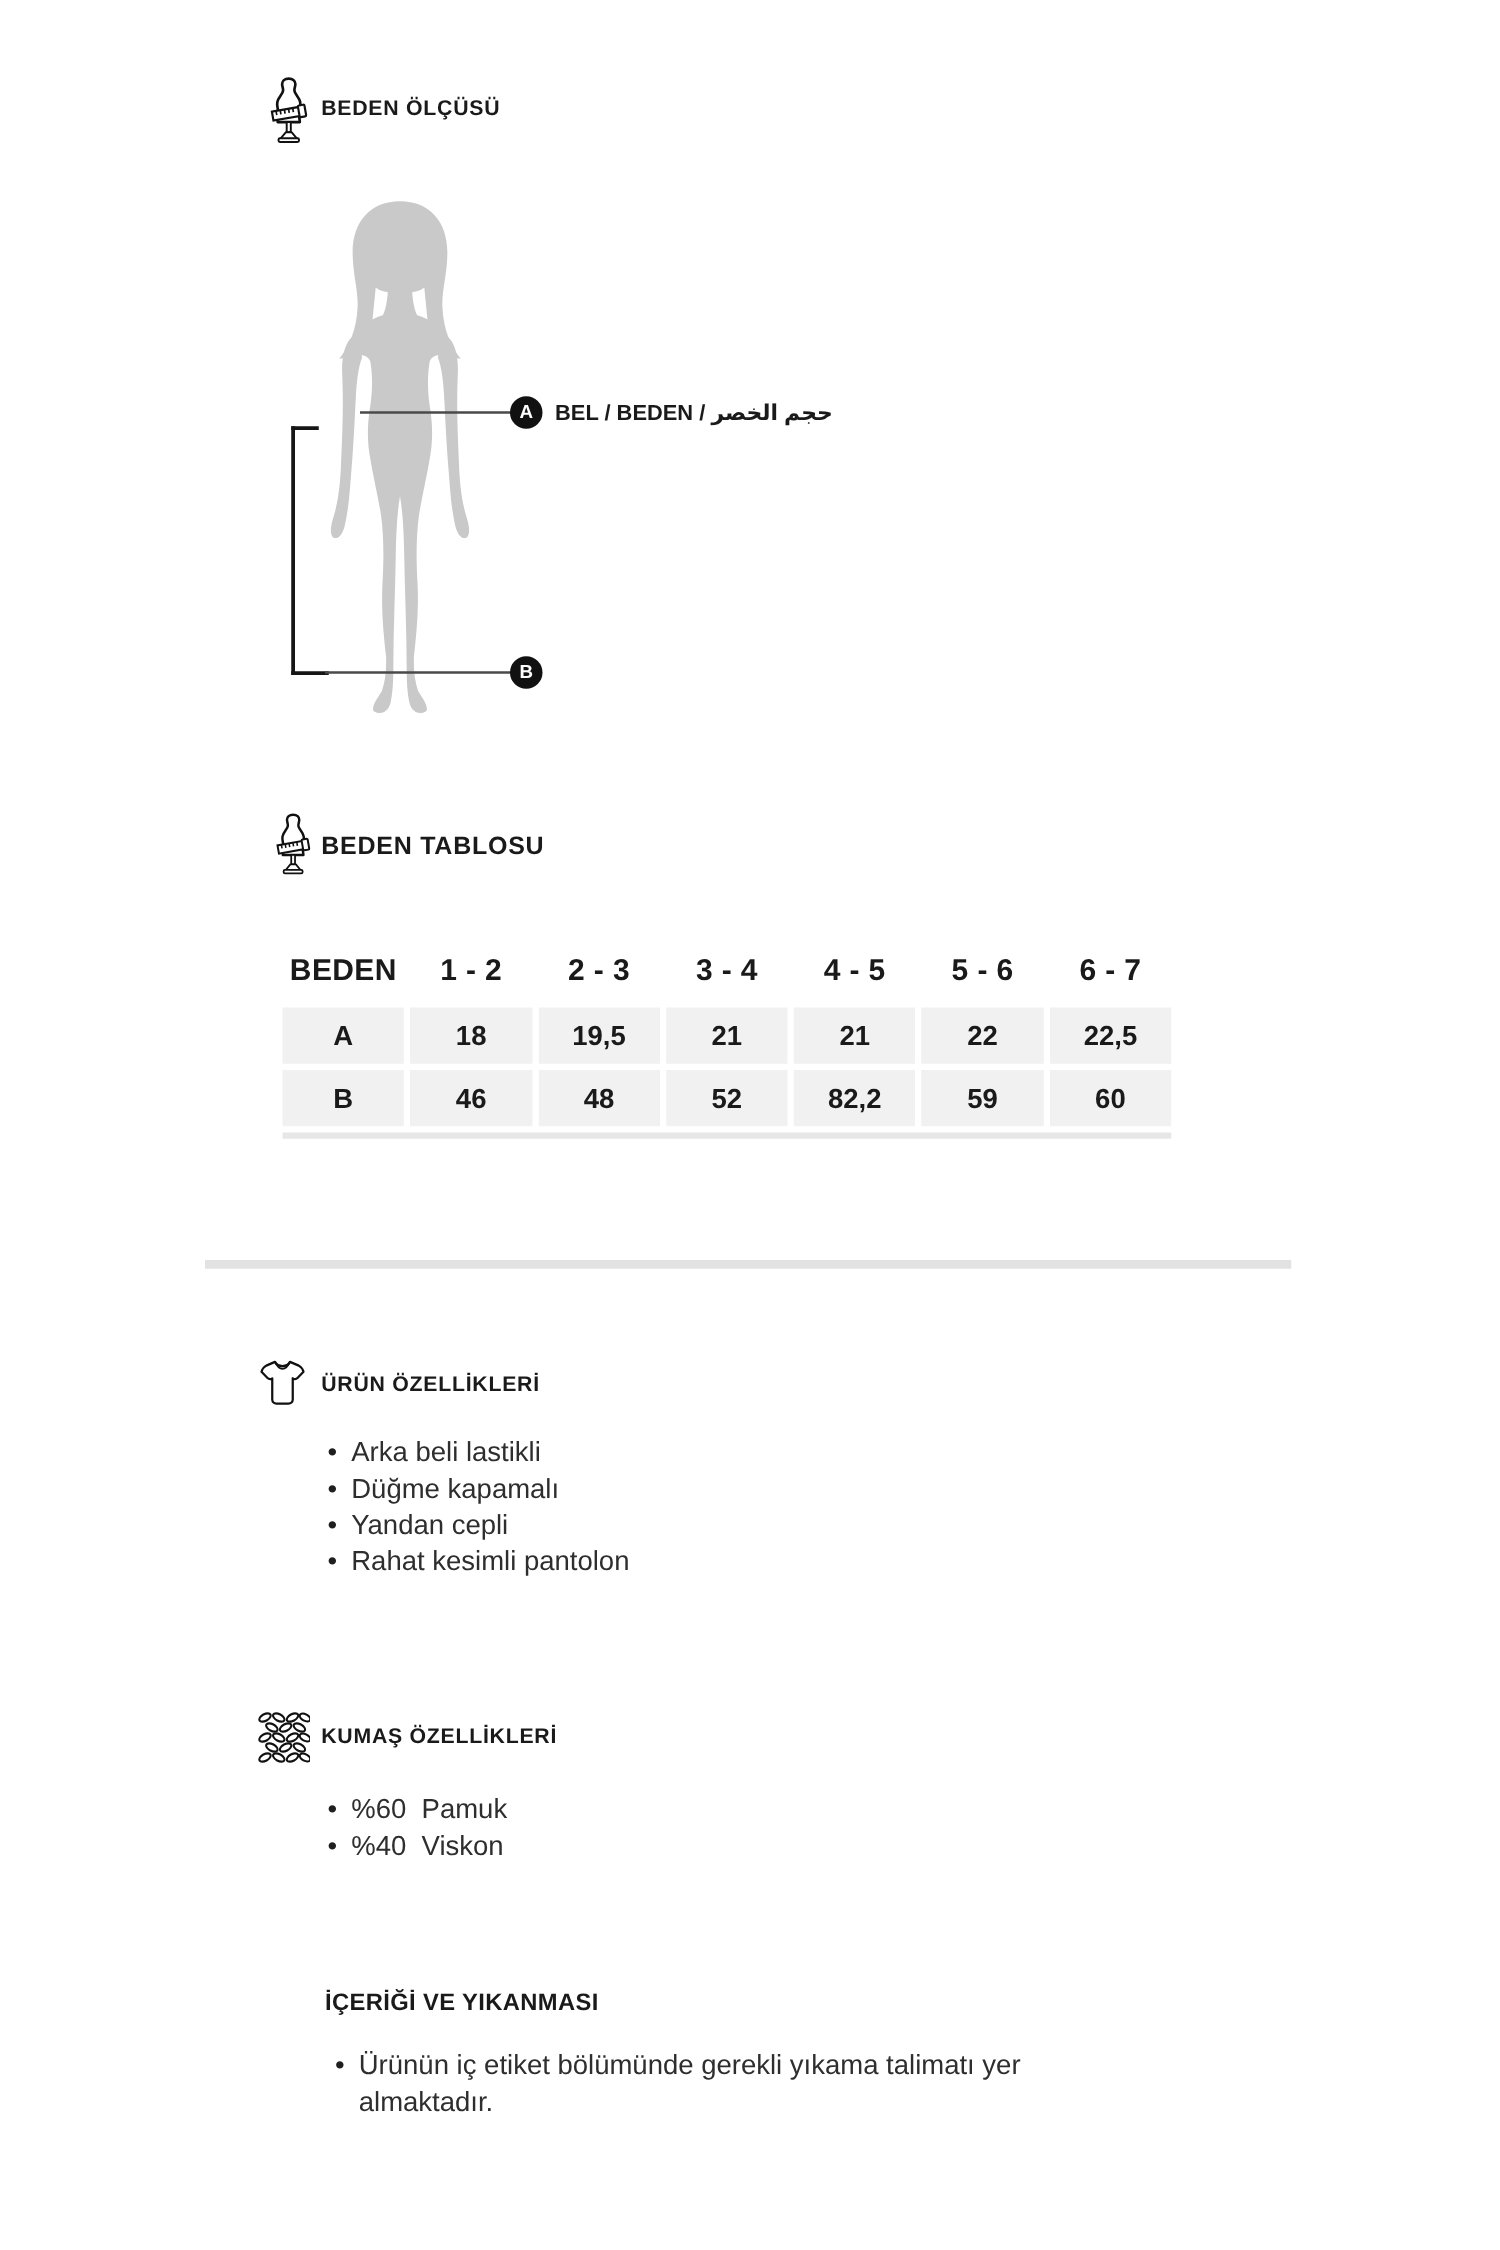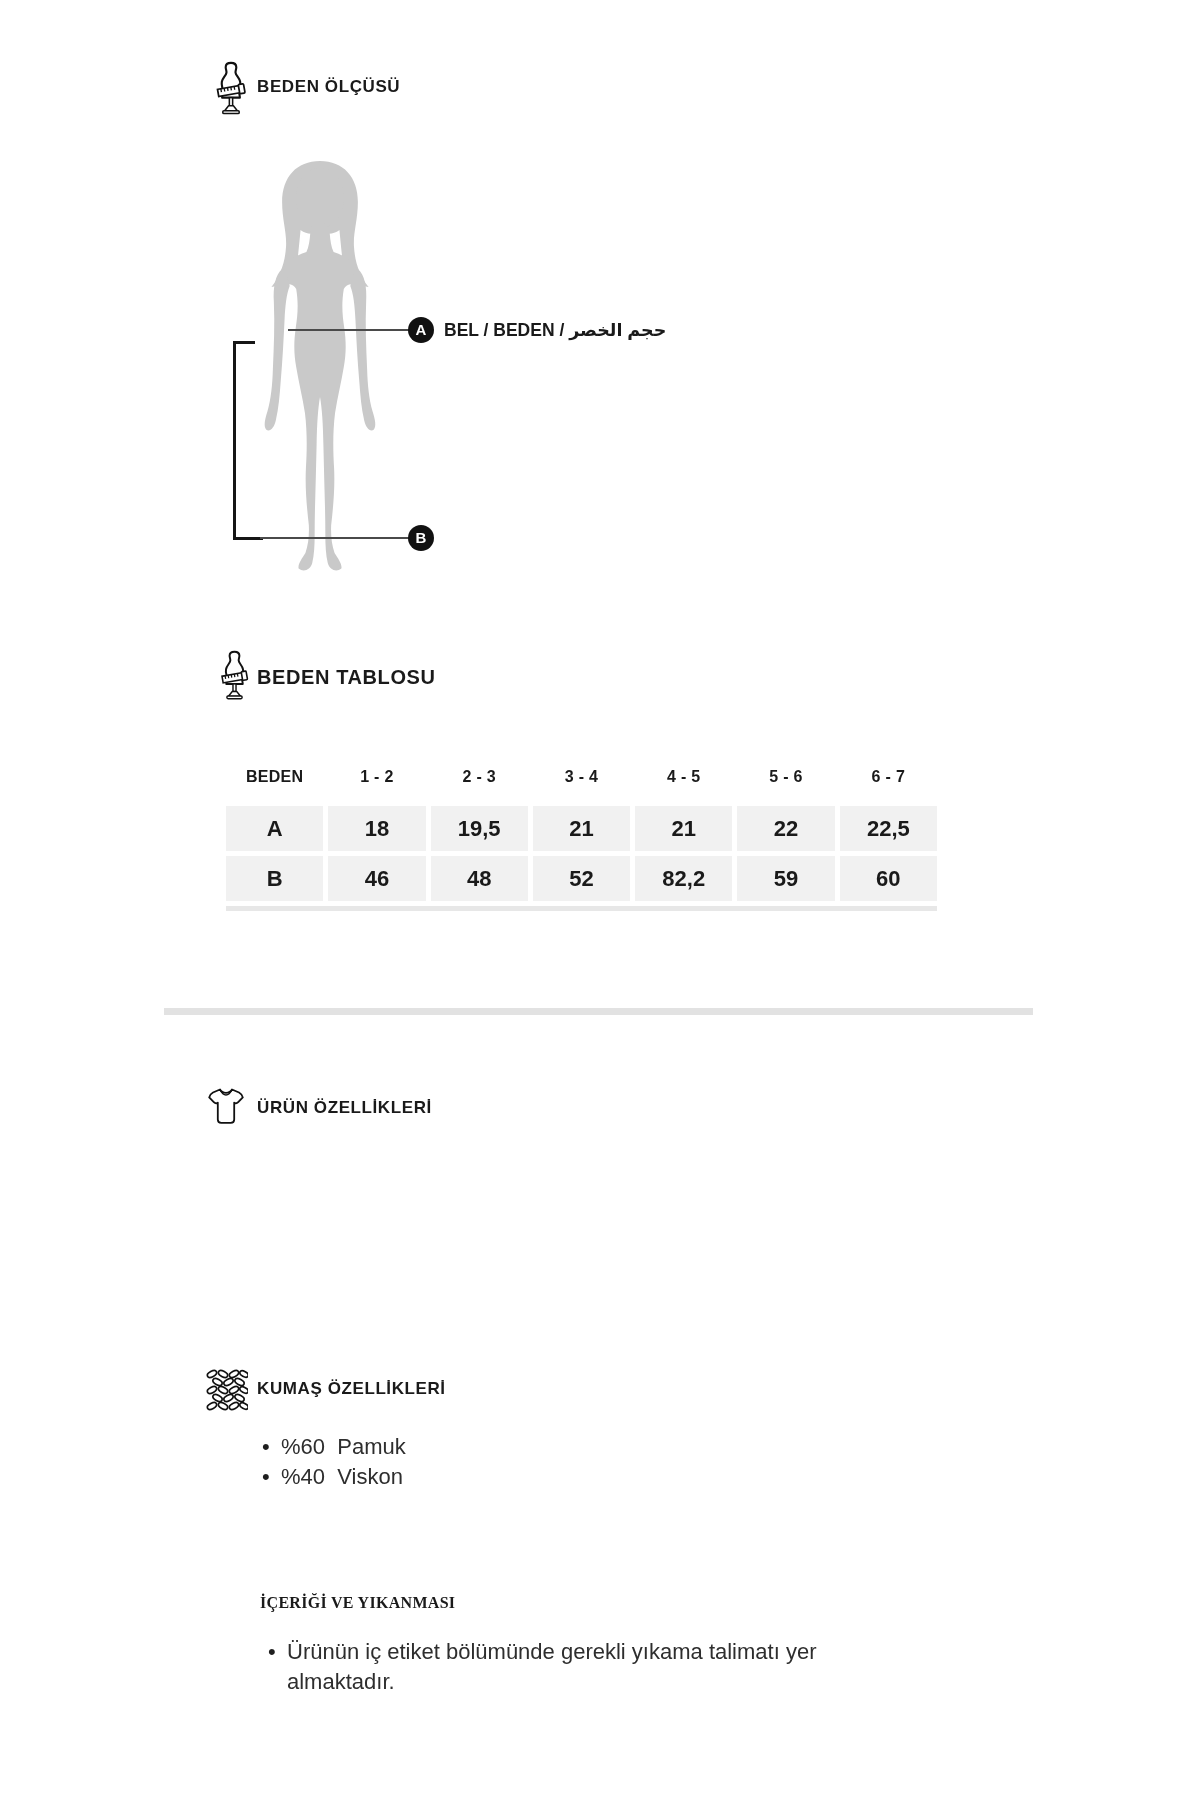--- a/index.html
+++ b/index.html
@@ -16,38 +16,38 @@
   .page{
     position:relative;width:1200px;height:1800px;background:#ffffff;overflow:hidden;
     font-family:"Liberation Sans","DejaVu Sans",sans-serif;color:var(--text-color);
   }
   .abs{position:absolute;}
   .section-title{
     font-weight:700;letter-spacing:.6px;color:var(--text-color);white-space:nowrap;
   }
   .h26{font-size:17px;line-height:30px;}
   .h25{font-size:20px;line-height:30px;}
-  .h24{font-size:16px;line-height:30px;font-family:Liberation Serif, serif;}
+  .h24{font-size:19px;line-height:30px;}
 
   
   .line{background:var(--line-color);}
   .bracket{background:#161616;}
   .marker{
     width:26px;height:26px;border-radius:50%;background:var(--marker-bg);
     color:#fff;font-weight:700;font-size:15px;line-height:26px;text-align:center;
   }
   .measure-label{
     font-size:17.5px;font-weight:700;line-height:24px;white-space:pre;color:var(--text-color);
   }
 
   
   .size-table{left:226px;top:756px;width:711px;}
   .t-header,.t-row{display:grid;grid-template-columns:repeat(7,1fr);column-gap:5px;}
   .t-header{height:42px;margin-bottom:8px;}
-  .t-header .cell{display:flex;align-items:center;justify-content:center;font-weight:700;font-size:16px;letter-spacing:.3px;}
+  .t-header .cell{display:flex;align-items:center;justify-content:center;font-weight:700;font-size:24px;letter-spacing:.3px;}
   .t-row{height:45px;margin-bottom:5px;}
   .t-row .cell{background:var(--table-cell-bg);display:flex;align-items:center;justify-content:center;font-weight:600;font-size:22px;}
   .t-bottom{height:5px;background:var(--table-bottom-bg);}
 
   .divider{left:164px;top:1008px;width:869px;height:7px;background:var(--divider-color);}
 
   
   ul.bullets{list-style:none;margin:0;padding:0;font-size:22px;color:var(--body-text-color);}
   ul.bullets li{position:relative;padding-left:19px;white-space:pre-wrap;}
   ul.bullets li::before{
@@ -168,20 +168,26 @@
     <div class="t-bottom"></div>
   </div>
 
   <div class="abs divider"></div>
 
   <svg class="abs" style="left:206px;top:1086px;" width="40" height="40" viewBox="0 0 40 40">
     <path d="M14,3.5 C15,5.5 17,6.8 20,6.8 C23,6.8 25,5.5 26,3.5 L33,6.5 C35,7.6 36.3,9.3 36.8,11.4 L32.2,16.2 C31,17.4 29.3,17.5 28.2,16.6 L28.2,33.5 C28.2,35.4 26.7,36.8 24.8,36.8 L15.2,36.8 C13.3,36.8 11.8,35.4 11.8,33.5 L11.8,16.6 C10.7,17.5 9,17.4 7.8,16.2 L3.2,11.4 C3.7,9.3 5,7.6 7,6.5 Z" fill="#fff" stroke="#111" stroke-width="1.8" stroke-linejoin="round"></path>
     <path d="M14,3.5 C15.8,7.4 17.5,9 20,9 C22.5,9 24.2,7.4 26,3.5" fill="none" stroke="#111" stroke-width="1.5"></path>
   </svg>
   <div class="abs section-title h26" style="left:257px;top:1093px;">ÜRÜN ÖZELLİKLERİ</div>
+  <ul class="abs bullets lh29" style="left:262px;top:1147px;width:430px;">
+    <li>Arka beli lastikli</li>
+    <li>Düğme kapamalı</li>
+    <li>Yandan cepli</li>
+    <li>Rahat kesimli pantolon</li>
+  </ul>
 
   <svg class="abs" style="left:204px;top:1366px;" width="44" height="46" viewBox="0 0 44 46">
     <g fill="none" stroke="#111" stroke-width="1.7">
       <ellipse cx="8" cy="8" rx="5" ry="2.7" transform="rotate(-28 8 8)"></ellipse>
       <ellipse cx="19" cy="8" rx="5" ry="2.7" transform="rotate(28 19 8)"></ellipse>
       <ellipse cx="30" cy="8" rx="5" ry="2.7" transform="rotate(-28 30 8)"></ellipse>
       <ellipse cx="40" cy="8" rx="4.5" ry="2.6" transform="rotate(28 40 8)"></ellipse>
       <ellipse cx="13.5" cy="16" rx="5" ry="2.7" transform="rotate(28 13.5 16)"></ellipse>
       <ellipse cx="24.5" cy="16" rx="5" ry="2.7" transform="rotate(-28 24.5 16)"></ellipse>
       <ellipse cx="35.5" cy="16" rx="5" ry="2.7" transform="rotate(28 35.5 16)"></ellipse>

